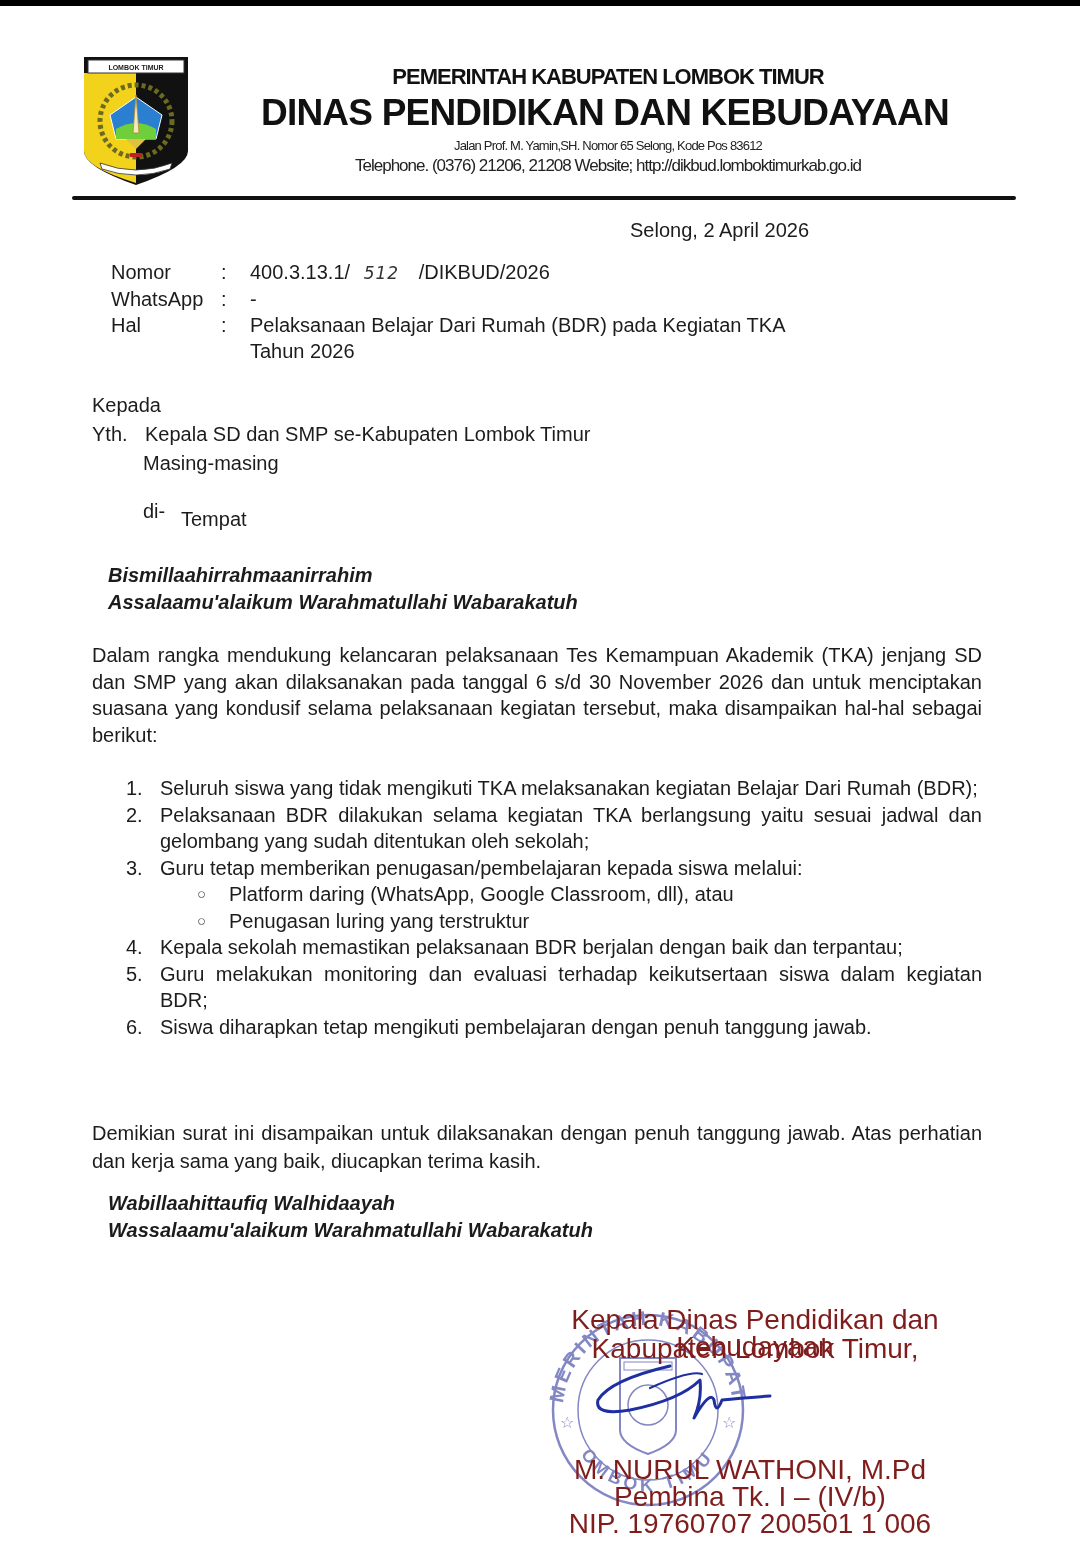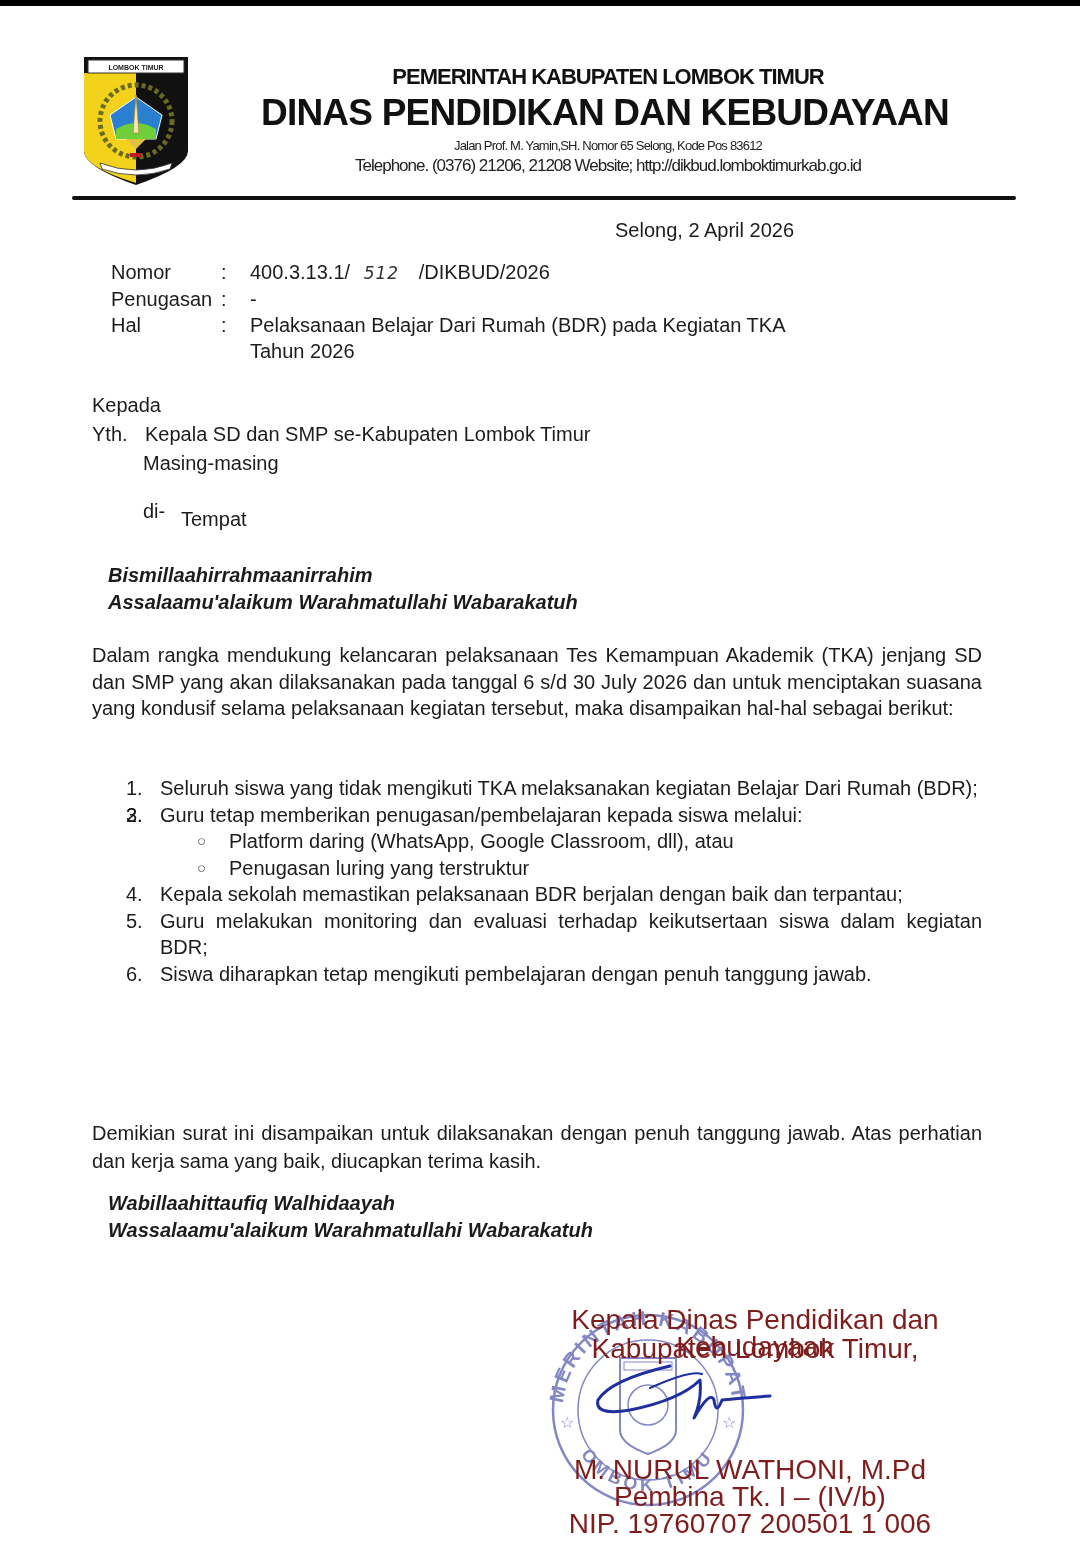--- a/index.html
+++ b/index.html
@@ -15,21 +15,21 @@
     font-size: 22px; font-weight: bold; letter-spacing: -1px; color: #111; }
   .hdr-line2 { position: absolute; left: 230px; top: 92px; width: 750px; text-align: center;
     font-size: 37px; font-weight: bold; letter-spacing: -0.8px; color: #111; }
   .hdr-line3 { position: absolute; left: 258px; top: 138px; width: 700px; text-align: center;
     font-size: 13px; letter-spacing: -0.8px; color: #222; }
   .hdr-line4 { position: absolute; left: 258px; top: 156px; width: 700px; text-align: center;
     font-size: 17px; letter-spacing: -1px; color: #222; }
   .hdr-rule { position: absolute; left: 72px; top: 196px; width: 944px; height: 4px; background: #111; border-radius: 2px; }
 
   .txt { position: absolute; font-size: 20px; line-height: 26px; color: #1c1c1c; white-space: nowrap; }
-  .date { left: 615px; top: 217px; text-align: center; }
+  .date { left: 630px; top: 217px; text-align: center; }
 
   .meta-label { left: 88px; margin-left: 23px; }
   .meta-colon { left: 221px; }
   .meta-val { left: 250px; }
   .hand { font-family: "DejaVu Sans", sans-serif; font-size: 17px; color: #333; font-style: italic; letter-spacing: 1px; }
 
   .bold { font-weight: normal; }
   .ital-b { font-style: italic; font-weight: bold; margin-left: 16px; }
 
   .para { position: absolute; left: 92px; width: 890px; font-size: 20px; line-height: 26.5px;
@@ -76,50 +76,51 @@
 <div class="txt date">Selong, 2 April 2026</div>
 
 <div class="txt meta-label" style="top:259px">Nomor</div>
 <div class="txt meta-colon" style="top:259px">:</div>
 <div class="txt meta-val" style="top:259px">
   <span>400.3.13.1/</span>
   <span class="hand" style="margin-left:8px">512</span>
   <span style="margin-left:14px">/DIKBUD/2026</span>
 </div>
 
-<div class="txt meta-label" style="top:286px">Penugasan</div>
+<div class="txt meta-label" style="top:286px">WhatsApp</div>
 <div class="txt meta-colon" style="top:286px">:</div>
 <div class="txt meta-val" style="top:286px">-</div>
 
 <div class="txt meta-label" style="top:312px">Hal</div>
 <div class="txt meta-colon" style="top:312px">:</div>
 <div class="txt meta-val" style="top:312px">Pelaksanaan Belajar Dari Rumah (BDR) pada Kegiatan TKA</div>
 <div class="txt meta-val" style="top:338px">Tahun 2026</div>
 
 <div class="txt" style="left:92px; top:392px">Kepada</div>
 <div class="txt" style="left:92px; top:421px">Yth.</div>
 <div class="txt" style="left:145px; top:421px">Kepala SD dan SMP se-Kabupaten Lombok Timur</div>
 <div class="txt" style="left:143px; top:450px">Masing-masing</div>
 <div class="txt" style="left:143px; top:498px">di-</div>
 <div class="txt" style="left:181px; top:506px">Tempat</div>
 
 <div class="txt ital-b" style="left:92px; top:562px">Bismillaahirrahmaanirrahim</div>
 <div class="txt ital-b" style="left:92px; top:589px">Assalaamu'alaikum Warahmatullahi Wabarakatuh</div>
 
 <div class="para" style="top:642px">
-  <span>Dalam rangka mendukung kelancaran pelaksanaan </span><span class="bold">Tes Kemampuan Akademik (TKA)</span><span> jenjang SD dan SMP yang akan dilaksanakan pada tanggal 6 s/d 30 July 2026 dan untuk menciptakan suasana yang kondusif selama pelaksanaan kegiatan tersebut, maka disampaikan hal-hal sebagai berikut:</span>
+  <span>Dalam rangka mendukung kelancaran pelaksanaan </span><span class="bold">Tes Kemampuan Akademik (TKA)</span><span> jenjang SD dan SMP yang akan dilaksanakan pada tanggal 6 s/d 30 November 2026 dan untuk menciptakan suasana yang kondusif selama pelaksanaan kegiatan tersebut, maka disampaikan hal-hal sebagai berikut:</span>
 </div>
 
 <div class="list" style="top:775px">
   <div class="li">
     <span class="num">1.</span>
     <span>Seluruh siswa yang tidak mengikuti TKA melaksanakan kegiatan </span><span class="bold">Belajar Dari Rumah (BDR)</span><span>;</span>
   </div>
   <div class="li">
     <span class="num">2.</span>
+    <span>Pelaksanaan BDR dilakukan selama kegiatan TKA berlangsung yaitu sesuai jadwal dan gelombang yang sudah ditentukan oleh sekolah;</span>
   </div>
   <div class="li">
     <span class="num">3.</span>
     <span>Guru tetap memberikan penugasan/pembelajaran kepada siswa melalui:</span>
   </div>
   <div class="sub">
     <span class="bul">○</span>
     <span>Platform daring (WhatsApp, Google Classroom, dll), atau</span>
   </div>
   <div class="sub">

